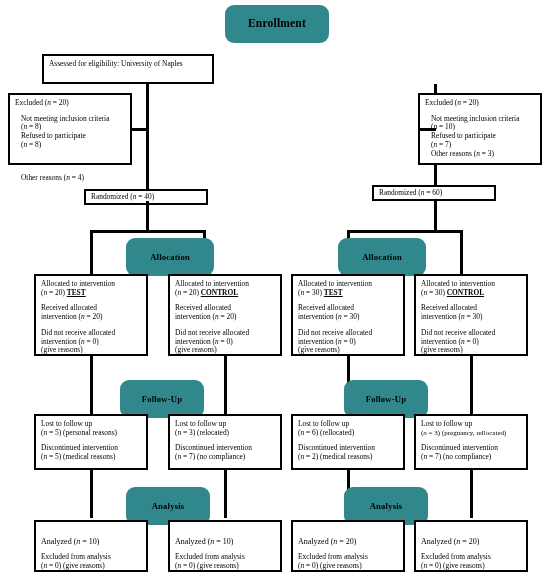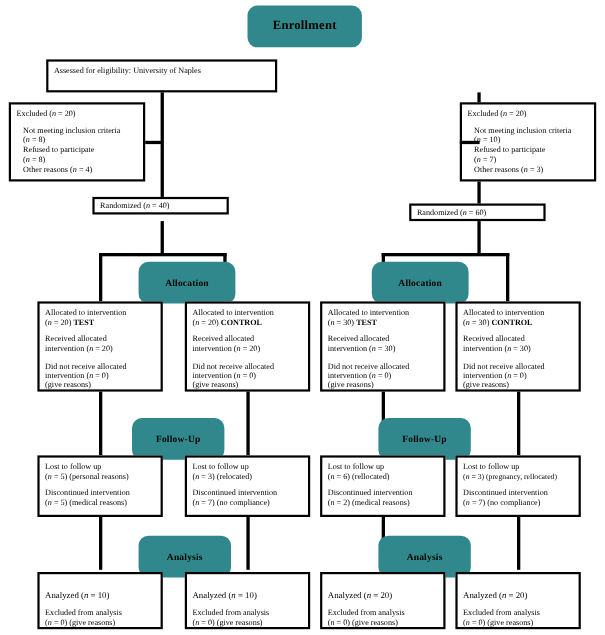--- a/index.html
+++ b/index.html
@@ -52,21 +52,21 @@
     position: absolute;
     background: #ffffff;
     border: 2px solid #000000;
     box-sizing: border-box;
     padding: 4px 5px;
     line-height: 1.18;
   }
   .box .ln { white-space: nowrap; }
   .box .gap { height: 7px; }
 
-  .b { font-weight: bold; }
+  .b { font-weight: bold; text-decoration: underline; }
   .it { font-style: italic; }
 
   
   .ln-v, .ln-h {
     position: absolute;
     background: #000000;
   }
   .ln-v { width: 3px; }
   .ln-h { height: 3px; }
 
@@ -77,52 +77,52 @@
 </style>
 </head>
 <body>
 
 <div class="stage">
 
   <div class="banner" style="left:225px; top:5px; width:104px; height:28px;">
     <div class="inner t12">Enrollment</div>
   </div>
 
-  <div class="box t9" style="left:42px; top:54px; width:210px; height:30px;">
+  <div class="box t9" style="left:42px; top:54px; width:172px; height:30px;">
     <div class="ln">Assessed for eligibility: University of Naples</div>
   </div>
 
 
   <div class="ln-v" style="left:146px; top:84px; height:108px;"></div>
   <div class="ln-v" style="left:434px; top:84px; height:108px;"></div>
 
   <div class="box t9" style="left:8px; top:93px; width:124px; height:72px;">
     <div class="ln"><span>Excluded (</span><span class="it">n</span><span> = 20)</span></div>
     <div class="gap"></div>
     <div class="ln" style="padding-left:6px;">Not meeting inclusion criteria</div>
     <div class="ln" style="padding-left:6px;"><span>(</span><span class="it">n</span><span> = 8)</span></div>
     <div class="ln" style="padding-left:6px;">Refused to participate</div>
     <div class="ln" style="padding-left:6px;"><span>(</span><span class="it">n</span><span> = 8)</span></div>
-    <div class="ln" style="padding-left:6px;"><span>Other reasons (</span><span class="it">n</span><span> = 4)</span></div>
+    <div class="ln" style="padding-left:6px;margin-top:24px;"><span>Other reasons (</span><span class="it">n</span><span> = 4)</span></div>
   </div>
 
   <div class="box t9" style="left:418px; top:93px; width:124px; height:72px;">
     <div class="ln"><span>Excluded (</span><span class="it">n</span><span> = 20)</span></div>
     <div class="gap"></div>
     <div class="ln" style="padding-left:6px;">Not meeting inclusion criteria</div>
     <div class="ln" style="padding-left:6px;"><span>(</span><span class="it">n</span><span> = 10)</span></div>
     <div class="ln" style="padding-left:6px;">Refused to participate</div>
     <div class="ln" style="padding-left:6px;"><span>(</span><span class="it">n</span><span> = 7)</span></div>
     <div class="ln" style="padding-left:6px;"><span>Other reasons (</span><span class="it">n</span><span> = 3)</span></div>
   </div>
 
   <div class="ln-h" style="left:132px; top:128px; width:16px;"></div>
   <div class="ln-h" style="left:418px; top:128px; width:18px;"></div>
 
-  <div class="box t9" style="left:84px; top:179px; width:124px; height:16px; padding-top:2px;">
+  <div class="box t9" style="left:84px; top:189px; width:124px; height:16px; padding-top:2px;">
     <div class="ln"><span>Randomized (</span><span class="it">n</span><span> = 40)</span></div>
   </div>
 
   <div class="box t9" style="left:372px; top:185px; width:124px; height:16px; padding-top:2px;">
     <div class="ln"><span>Randomized (</span><span class="it">n</span><span> = 60)</span></div>
   </div>
 
   <div class="ln-v" style="left:146px; top:201px; height:31px;"></div>
   <div class="ln-h" style="left:90px; top:230px; width:116px;"></div>
   <div class="ln-v" style="left:90px; top:230px; height:44px;"></div>

